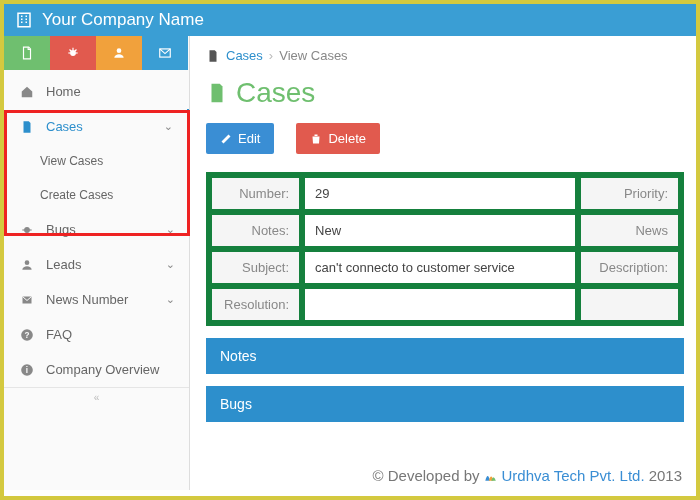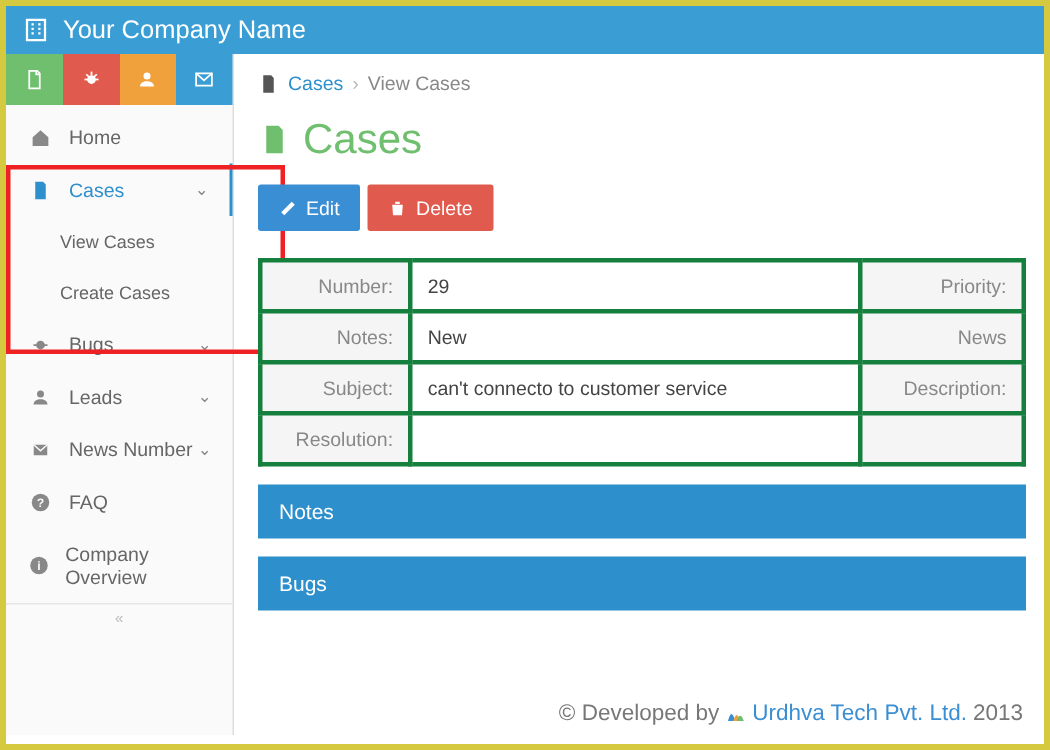--- a/index.html
+++ b/index.html
@@ -1,45 +1,45 @@
 <!DOCTYPE html>
 <html><head>
 <meta charset="utf-8">
 <style>
 * { box-sizing: border-box; margin: 0; padding: 0; }
 body { font-family: "Helvetica Neue", Arial, sans-serif; font-size: 13px; color: #555; background: #fff; width: 700px; height: 500px; overflow: hidden; border: 4px solid #d4c93f; }
 .header { background: #3a9ed4; color: #fff; padding: 6px 10px; display: flex; align-items: center; font-size: 17px; font-weight: 400; }
 .header .logo-icon { width: 20px; height: 20px; margin-right: 8px; display: flex; align-items: center; justify-content: center; }
 .layout { display: flex; height: calc(100% - 38px); }
-.sidebar { width: 152px; background: #fafafa; border-right: 1px solid #ddd; display: flex; flex-direction: column; position: relative; }
+.sidebar { width: 186px; background: #fafafa; border-right: 1px solid #ddd; display: flex; flex-direction: column; position: relative; }
 .quickbar { display: flex; }
 .qb { width: 46px; height: 34px; display: flex; align-items: center; justify-content: center; cursor: pointer; }
 .qb-green { background: #6fbf6f; }
 .qb-red { background: #e15a4e; }
 .qb-orange { background: #f1a13c; }
 .qb-blue { background: #3a9ed4; }
 .nav { list-style: none; margin-top: 4px; }
 .nav li { display: flex; align-items: center; padding: 10px 14px; color: #666; cursor: pointer; font-size: 13px; }
 .nav li .ni-icon { width: 18px; margin-right: 10px; display: inline-flex; align-items: center; justify-content: center; }
 .nav li .chev { margin-left: auto; font-size: 11px; color: #888; }
 .nav li.active { color: #2d8fcc; border-right: 2px solid #2d8fcc; }
 .nav li.sub { padding-left: 36px; font-size: 12px; color: #666; }
 .highlight-box { position: absolute; left: 0; top: 74px; width: 186px; height: 126px; border: 3px solid #e22; pointer-events: none; }
 .collapse-btn { border-top: 1px solid #e5e5e5; text-align: center; padding: 4px; color: #bbb; font-size: 10px; cursor: pointer; }
 .main { flex: 1; padding: 12px 12px 0 16px; overflow: hidden; position: relative; }
 .breadcrumb { color: #888; font-size: 13px; margin-bottom: 14px; display: flex; align-items: center; gap: 6px; }
 .breadcrumb .bc-link { color: #2d8fcc; }
 .breadcrumb .bc-sep { color: #bbb; }
 .page-title { color: #6fbf6f; font-size: 28px; font-weight: 300; margin-bottom: 14px; display: flex; align-items: center; gap: 8px; }
-.actions { display: flex; gap: 5px; margin-bottom: 18px; }
+.actions { display: flex; gap: 22px; margin-bottom: 18px; }
 .btn { display: inline-flex; align-items: center; gap: 6px; color: #fff; border: none; padding: 8px 14px; font-size: 13px; cursor: pointer; border-radius: 2px; }
 .btn-blue { background: #3a8ed4; }
 .btn-red { background: #e15a4e; }
 .detail-table { width: 100%; border-collapse: collapse; background: #fff; }
-.detail-table td { border: 3px solid #15803d; padding: 8px 10px; font-size: 13px; vertical-align: middle; }
+.detail-table td { border: 6px solid #15803d; padding: 8px 10px; font-size: 13px; vertical-align: middle; }
 .detail-table td.lbl { background: #f5f5f5; color: #888; text-align: right; width: 90px; }
 .detail-table td.lbl2 { background: #f5f5f5; color: #888; text-align: right; width: 90px; padding-left: 16px; }
 .detail-table td.val { color: #444; width: 270px; }
 .panel { background: #2d8fcc; color: #fff; padding: 10px 14px; margin-top: 12px; font-size: 14px; cursor: pointer; }
 .footer { position: absolute; bottom: 6px; right: 14px; font-size: 15px; color: #777; display: flex; align-items: center; gap: 4px; }
 .footer .ut { color: #3a8ed4; }
 svg { display: block; }
 </style>
 </head>
 <body>

